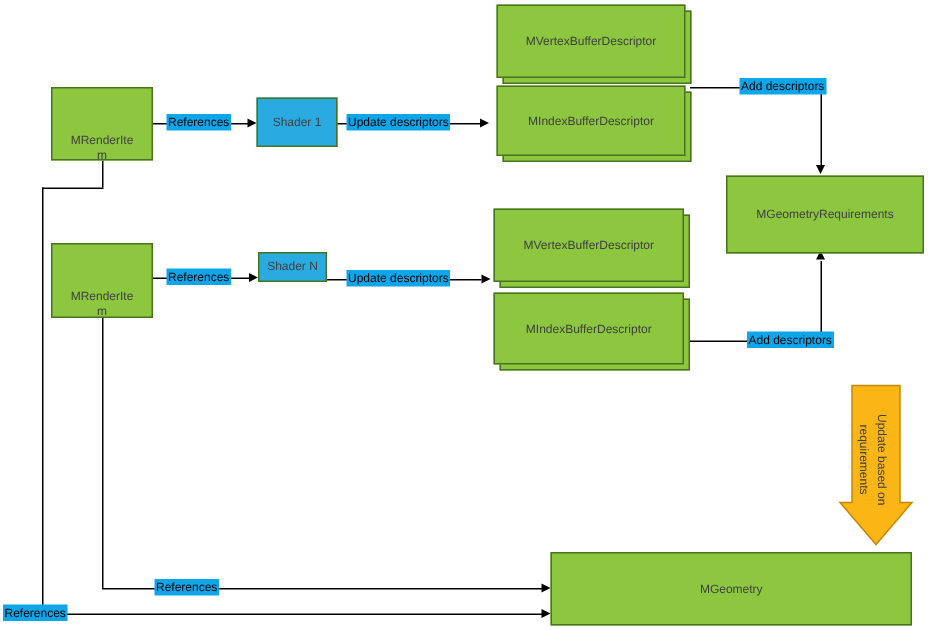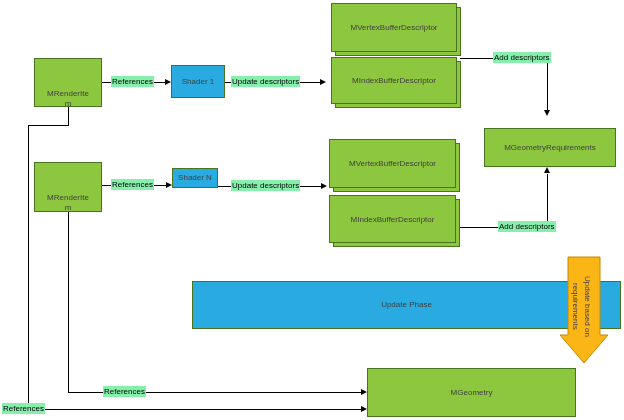--- a/index.html
+++ b/index.html
@@ -11,21 +11,21 @@
   .blue{background:#29abe2;}
   .stack{position:absolute;}
   .stack .layer{position:absolute;box-sizing:border-box;border:1px solid #47741f;background:#8dc63f;}
   .stack .front{display:flex;align-items:center;justify-content:center;text-align:center;}
   .hline{position:absolute;height:1px;background:#000;}
   .vline{position:absolute;width:1px;background:#000;}
   .arr{position:absolute;width:0;height:0;}
   .arr.right{border-top:3.5px solid transparent;border-bottom:3.5px solid transparent;border-left:6px solid #000;}
   .arr.down{border-left:3.5px solid transparent;border-right:3.5px solid transparent;border-top:6px solid #000;}
   .arr.up{border-left:3.5px solid transparent;border-right:3.5px solid transparent;border-bottom:6px solid #000;}
-  .elabel{position:absolute;background:#86efac;color:#000;line-height:11px;padding:0 1px;white-space:nowrap;}
+  .elabel{position:absolute;background:#0ea5e9;color:#000;line-height:11px;padding:0 1px;white-space:nowrap;}
   .wrapA{width:48px;word-break:break-all;margin-top:32px;}
   .wrapB{width:36px;}
   #big-arrow-svg{position:absolute;left:556px;top:256px;}
   #big-arrow-text{position:absolute;left:560px;top:260px;width:42px;height:92px;
       display:flex;align-items:center;justify-content:center;}
   #big-arrow-text span{writing-mode:vertical-rl;text-orientation:mixed;line-height:12px;
       text-align:center;color:#404040;}
 </style>
 </head>
 <body>
@@ -90,29 +90,26 @@
     <div class="layer" style="left:4px;top:4px;width:127px;height:49px;"></div>
     <div class="layer front" style="left:0;top:0;width:127px;height:49px;">
       <span>MVertexBufferDescriptor</span>
     </div>
     <div class="layer" style="left:4px;top:60px;width:127px;height:48px;"></div>
     <div class="layer front" style="left:0;top:56px;width:127px;height:48px;">
       <span>MIndexBufferDescriptor</span>
     </div>
   </div>
 
-  <div class="box green" style="left:484px;top:128px;width:132px;height:39px;align-items:center;">
+  <div class="box green" style="left:484px;top:117px;width:132px;height:52px;align-items:center;">
     <span>MGeometryRequirements</span>
   </div>
 
-  <div class="box blue" style="left:192px;top:281px;width:429px;height:48px;">
-    <span>Update Phase</span>
-  </div>
 
-  <div class="box green" style="left:367px;top:368px;width:209px;height:49px;">
+  <div class="box green" style="left:367px;top:368px;width:241px;height:49px;">
     <span>MGeometry</span>
   </div>
 
   <svg id="big-arrow-svg" width="54" height="110" viewBox="0 0 54 110">
     <polygon points="12,1 44,1 44,79 52,79 28,107 4,79 12,79" fill="#fbb515" stroke="#c28a00" stroke-width="1"></polygon>
   </svg>
   <div id="big-arrow-text">
     <span>Update based on requirements</span>
   </div>
 

